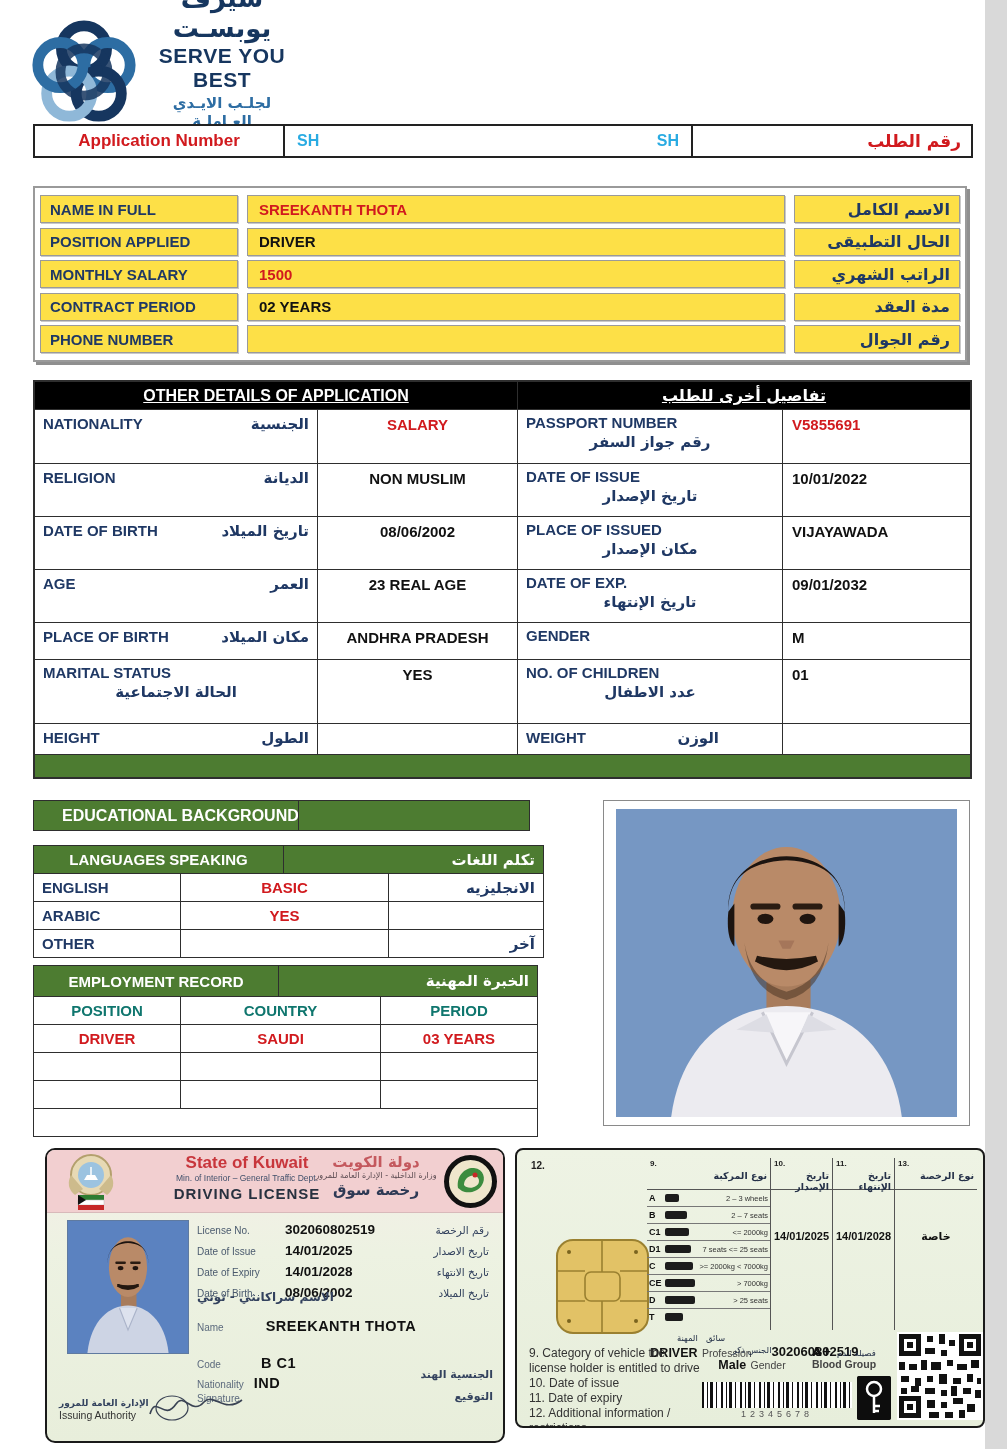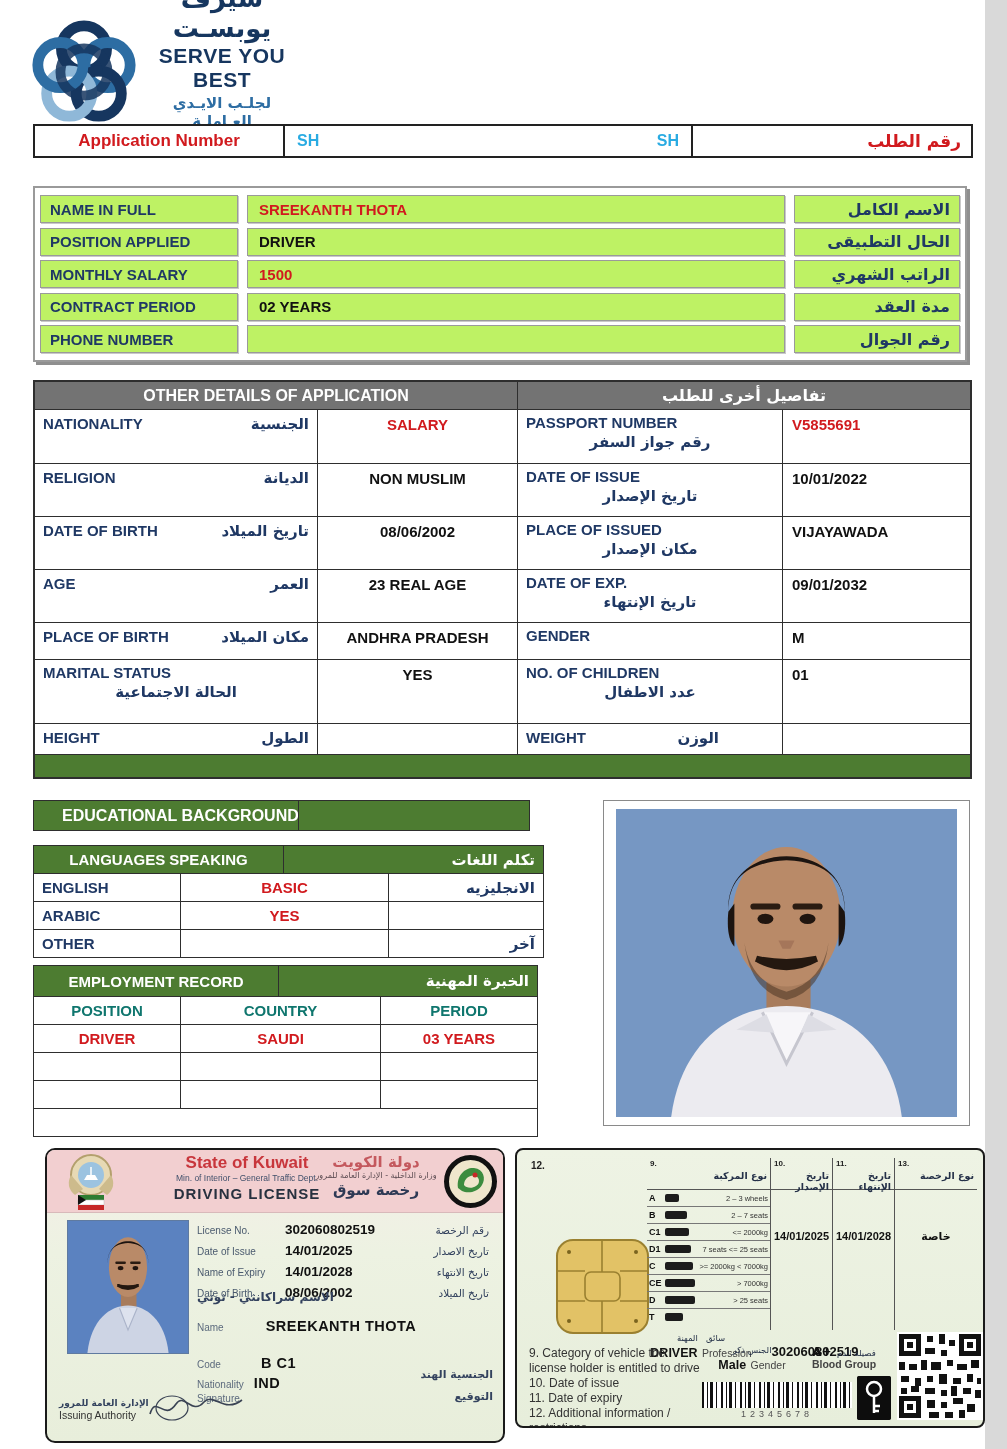--- a/index.html
+++ b/index.html
@@ -24,34 +24,34 @@
   .app-value{flex:1;border-right:2px solid #222;display:flex;align-items:center;justify-content:space-between;
              padding:0 12px;color:#29abe2;font-weight:bold;font-size:16px;}
   .app-ar{width:268px;display:flex;align-items:center;justify-content:flex-end;padding-right:10px;
           color:#d11a1e;font-weight:bold;font-size:17px;}
 
   
   .personal{position:absolute;left:33px;top:186px;width:934px;height:176px;border:2px solid #9a9a9a;
             box-shadow:3px 3px 0 #8f8f8f;background:#fff;padding:7px 5px;box-sizing:border-box;
             display:flex;flex-direction:column;justify-content:space-between;}
   .p-row{display:flex;height:28px;gap:9px;}
-  .p-cell{border:1px solid #9a9a9a;box-shadow:1px 1px 0 #c9c9c9;display:flex;align-items:center;box-sizing:border-box;background:#bef264;}
+  .p-cell{border:1px solid #9a9a9a;box-shadow:1px 1px 0 #c9c9c9;display:flex;align-items:center;box-sizing:border-box;background:#fde047;}
   .p-label{width:198px;padding-left:9px;color:#1f3864;font-weight:bold;font-size:15px;}
   .p-value{flex:1;padding-left:11px;font-weight:bold;font-size:15px;color:#111;}
   .p-ar{width:166px;justify-content:flex-end;padding-right:9px;color:#1f3864;font-weight:bold;font-size:16px;}
   .red{color:#d11a1e !important;}
 
   
   .od{position:absolute;left:33px;top:380px;width:935px;height:395px;border:2px solid #2e2e2e;background:#fff;
       display:grid;grid-template-columns:283px 200px 265px 187px;
       grid-template-rows:28px 54px 53px 53px 53px 37px 64px 31px 22px;box-sizing:content-box;}
   .od > div{border-right:1.5px solid #2e2e2e;border-bottom:1.5px solid #2e2e2e;box-sizing:border-box;overflow:hidden;}
   .od > .lastcol{border-right:none;}
-  .od-head{grid-column:span 2;background:#737373;color:#fff;font-weight:bold;font-size:16px;
-           display:flex;align-items:center;justify-content:center;}
+  .od-head{grid-column:span 2;background:#000000;color:#fff;font-weight:bold;font-size:16px;
+           display:flex;align-items:center;justify-content:center;text-decoration:underline;}
   .od-lab{display:flex;justify-content:space-between;align-items:flex-start;padding:5px 8px 0 8px;}
   .od-lab .en{color:#1f3864;font-weight:bold;font-size:15px;white-space:nowrap;}
   .od-lab .arl{color:#1f3864;font-weight:bold;font-size:15px;}
   .od-lab2{padding:4px 8px 0 8px;}
   .od-lab2 .en{display:block;color:#1f3864;font-weight:bold;font-size:15px;}
   .od-lab2 .arl{display:block;color:#1f3864;font-weight:bold;font-size:15px;text-align:center;margin-top:2px;}
   .od-valc{text-align:center;padding-top:6px;font-weight:bold;font-size:15px;}
   .od-vall{padding:6px 0 0 9px;font-weight:bold;font-size:15px;}
   .od-greenbar{grid-column:span 4;background:#4d7c31;border-right:none !important;border-bottom:none !important;}
 
@@ -436,21 +436,21 @@
         <span class="lf-flabel">License No.</span>
         <span class="lf-fvalue">302060802519</span>
         <span class="lf-far ar">رقم الرخصة</span>
       </div>
       <div class="lf-frow">
         <span class="lf-flabel">Date of Issue</span>
         <span class="lf-fvalue">14/01/2025</span>
         <span class="lf-far ar">تاريخ الاصدار</span>
       </div>
       <div class="lf-frow">
-        <span class="lf-flabel">Name of Expiry</span>
+        <span class="lf-flabel">Date of Expiry</span>
         <span class="lf-fvalue">14/01/2028</span>
         <span class="lf-far ar">تاريخ الانتهاء</span>
       </div>
       <div class="lf-frow">
         <span class="lf-flabel">Date of Birth</span>
         <span class="lf-fvalue">08/06/2002</span>
         <span class="lf-far ar">تاريخ الميلاد</span>
       </div>
     </div>
 

